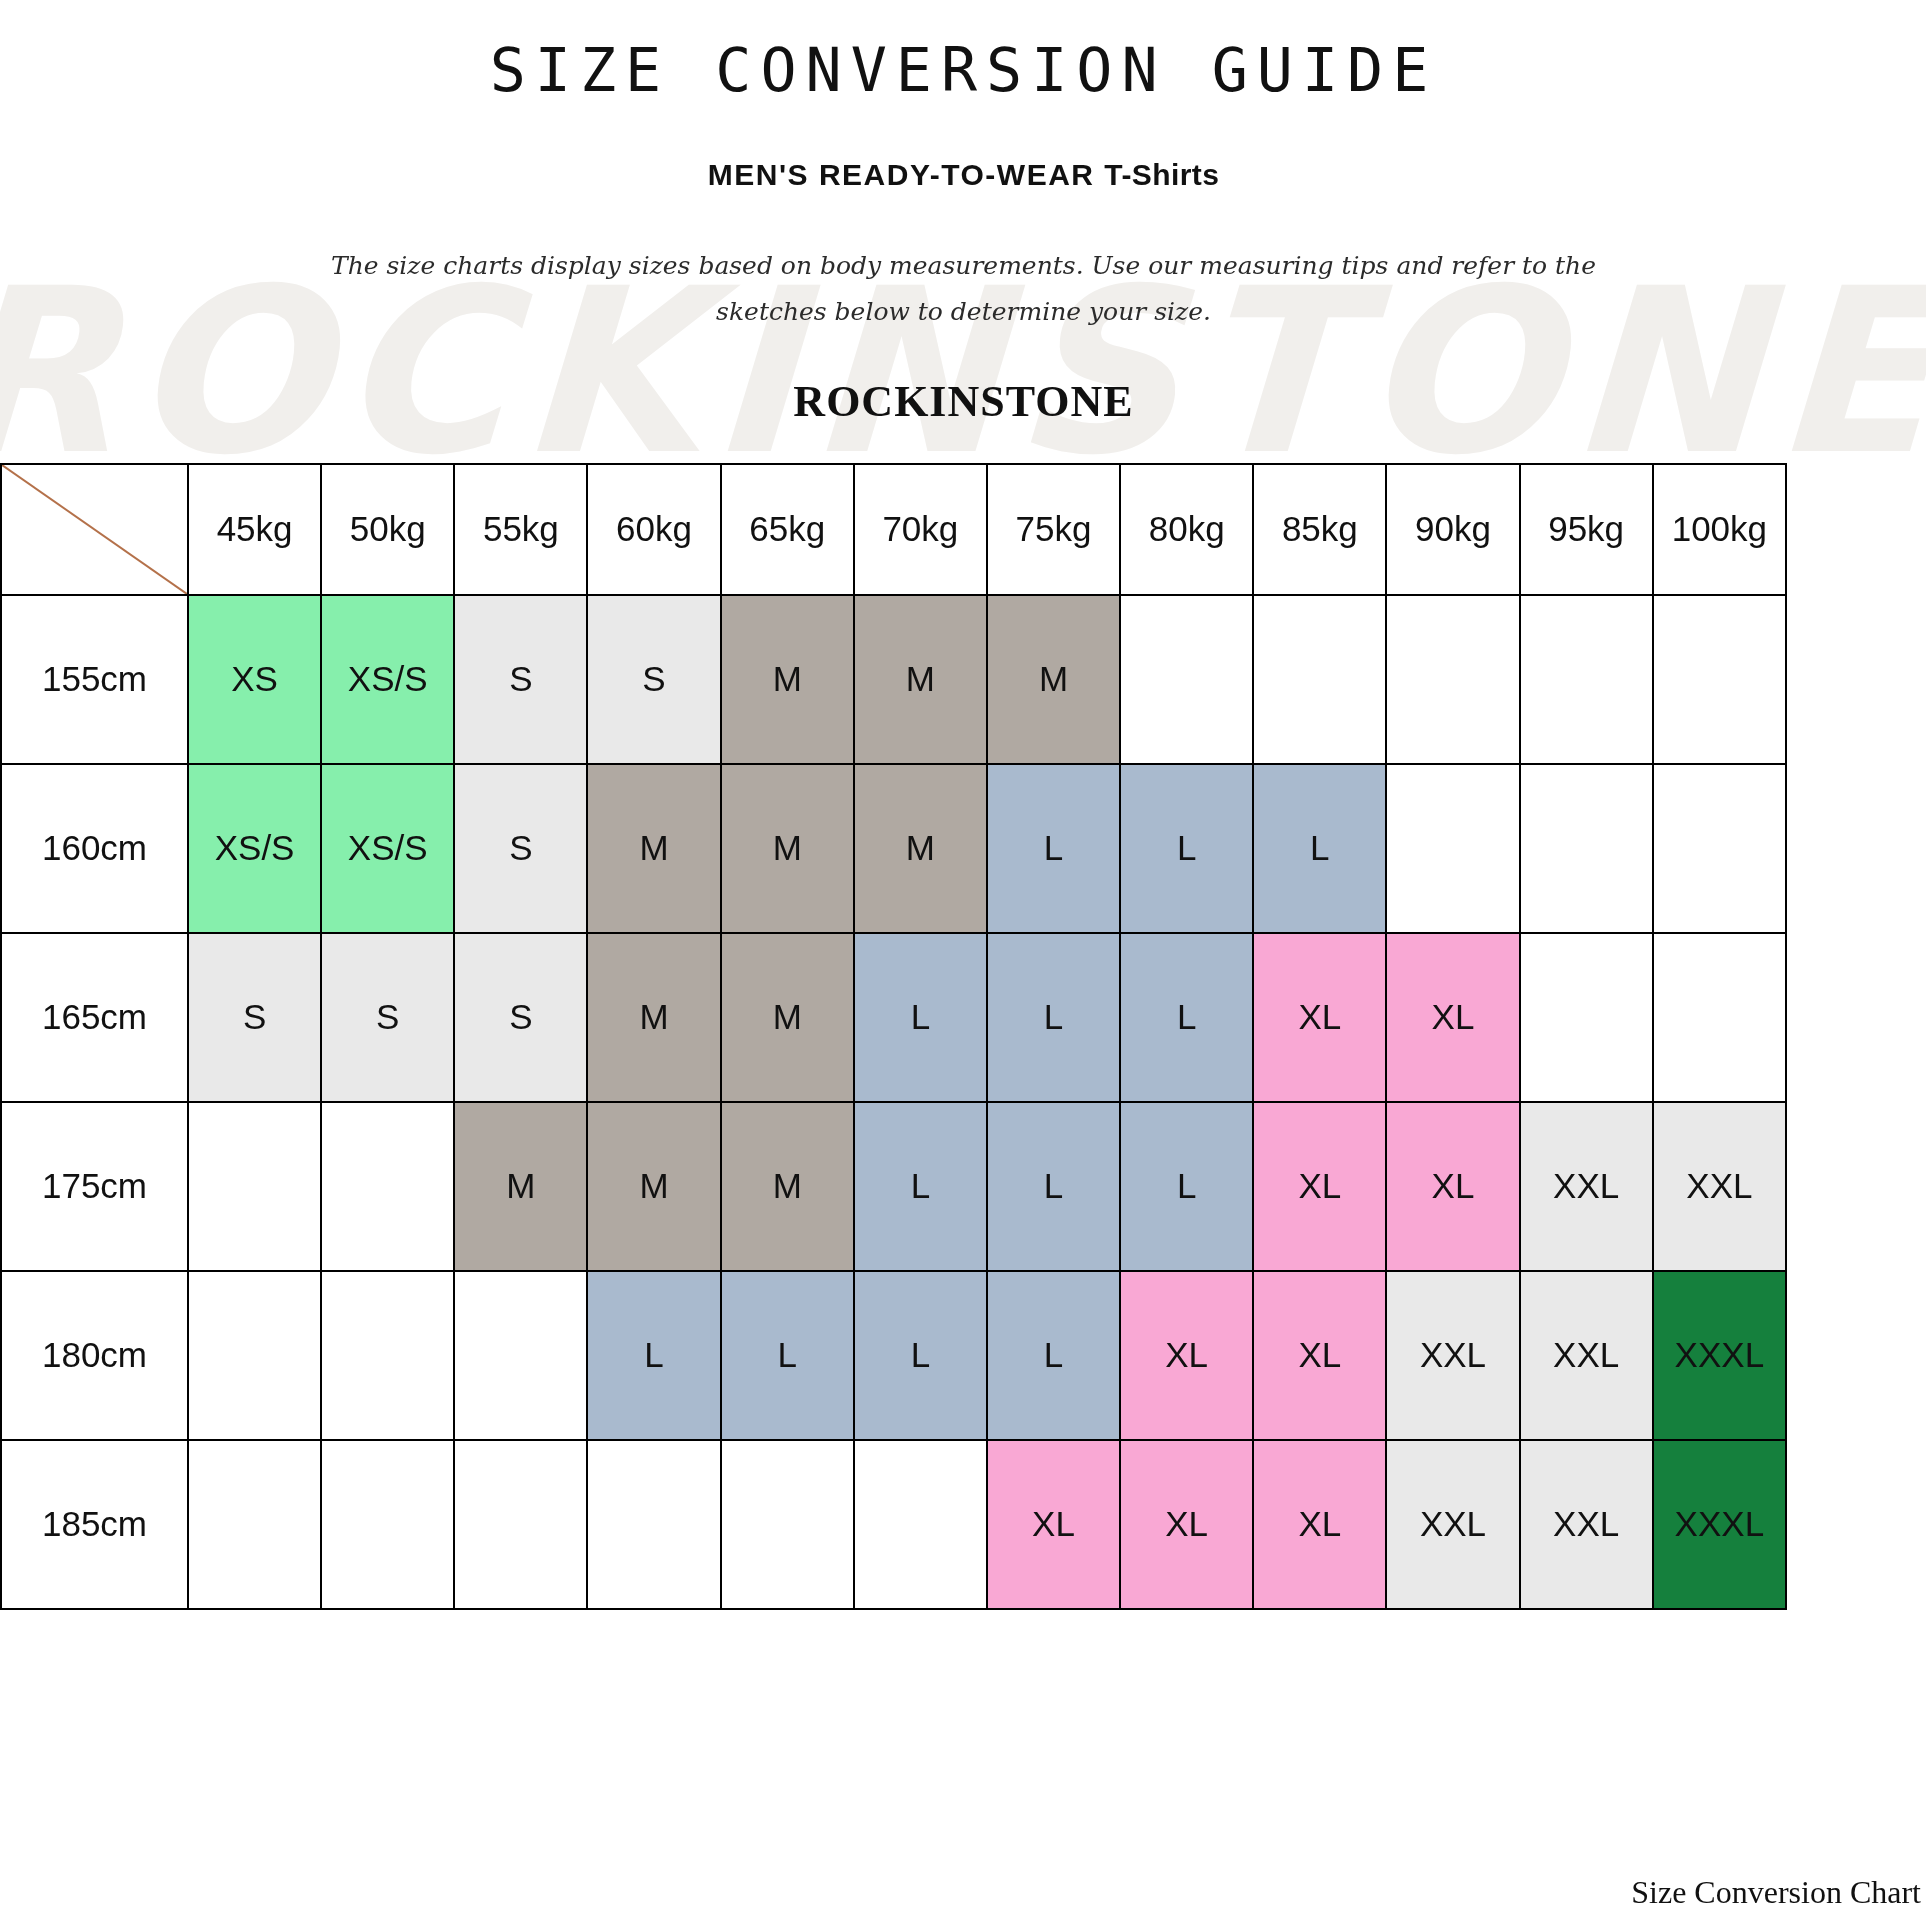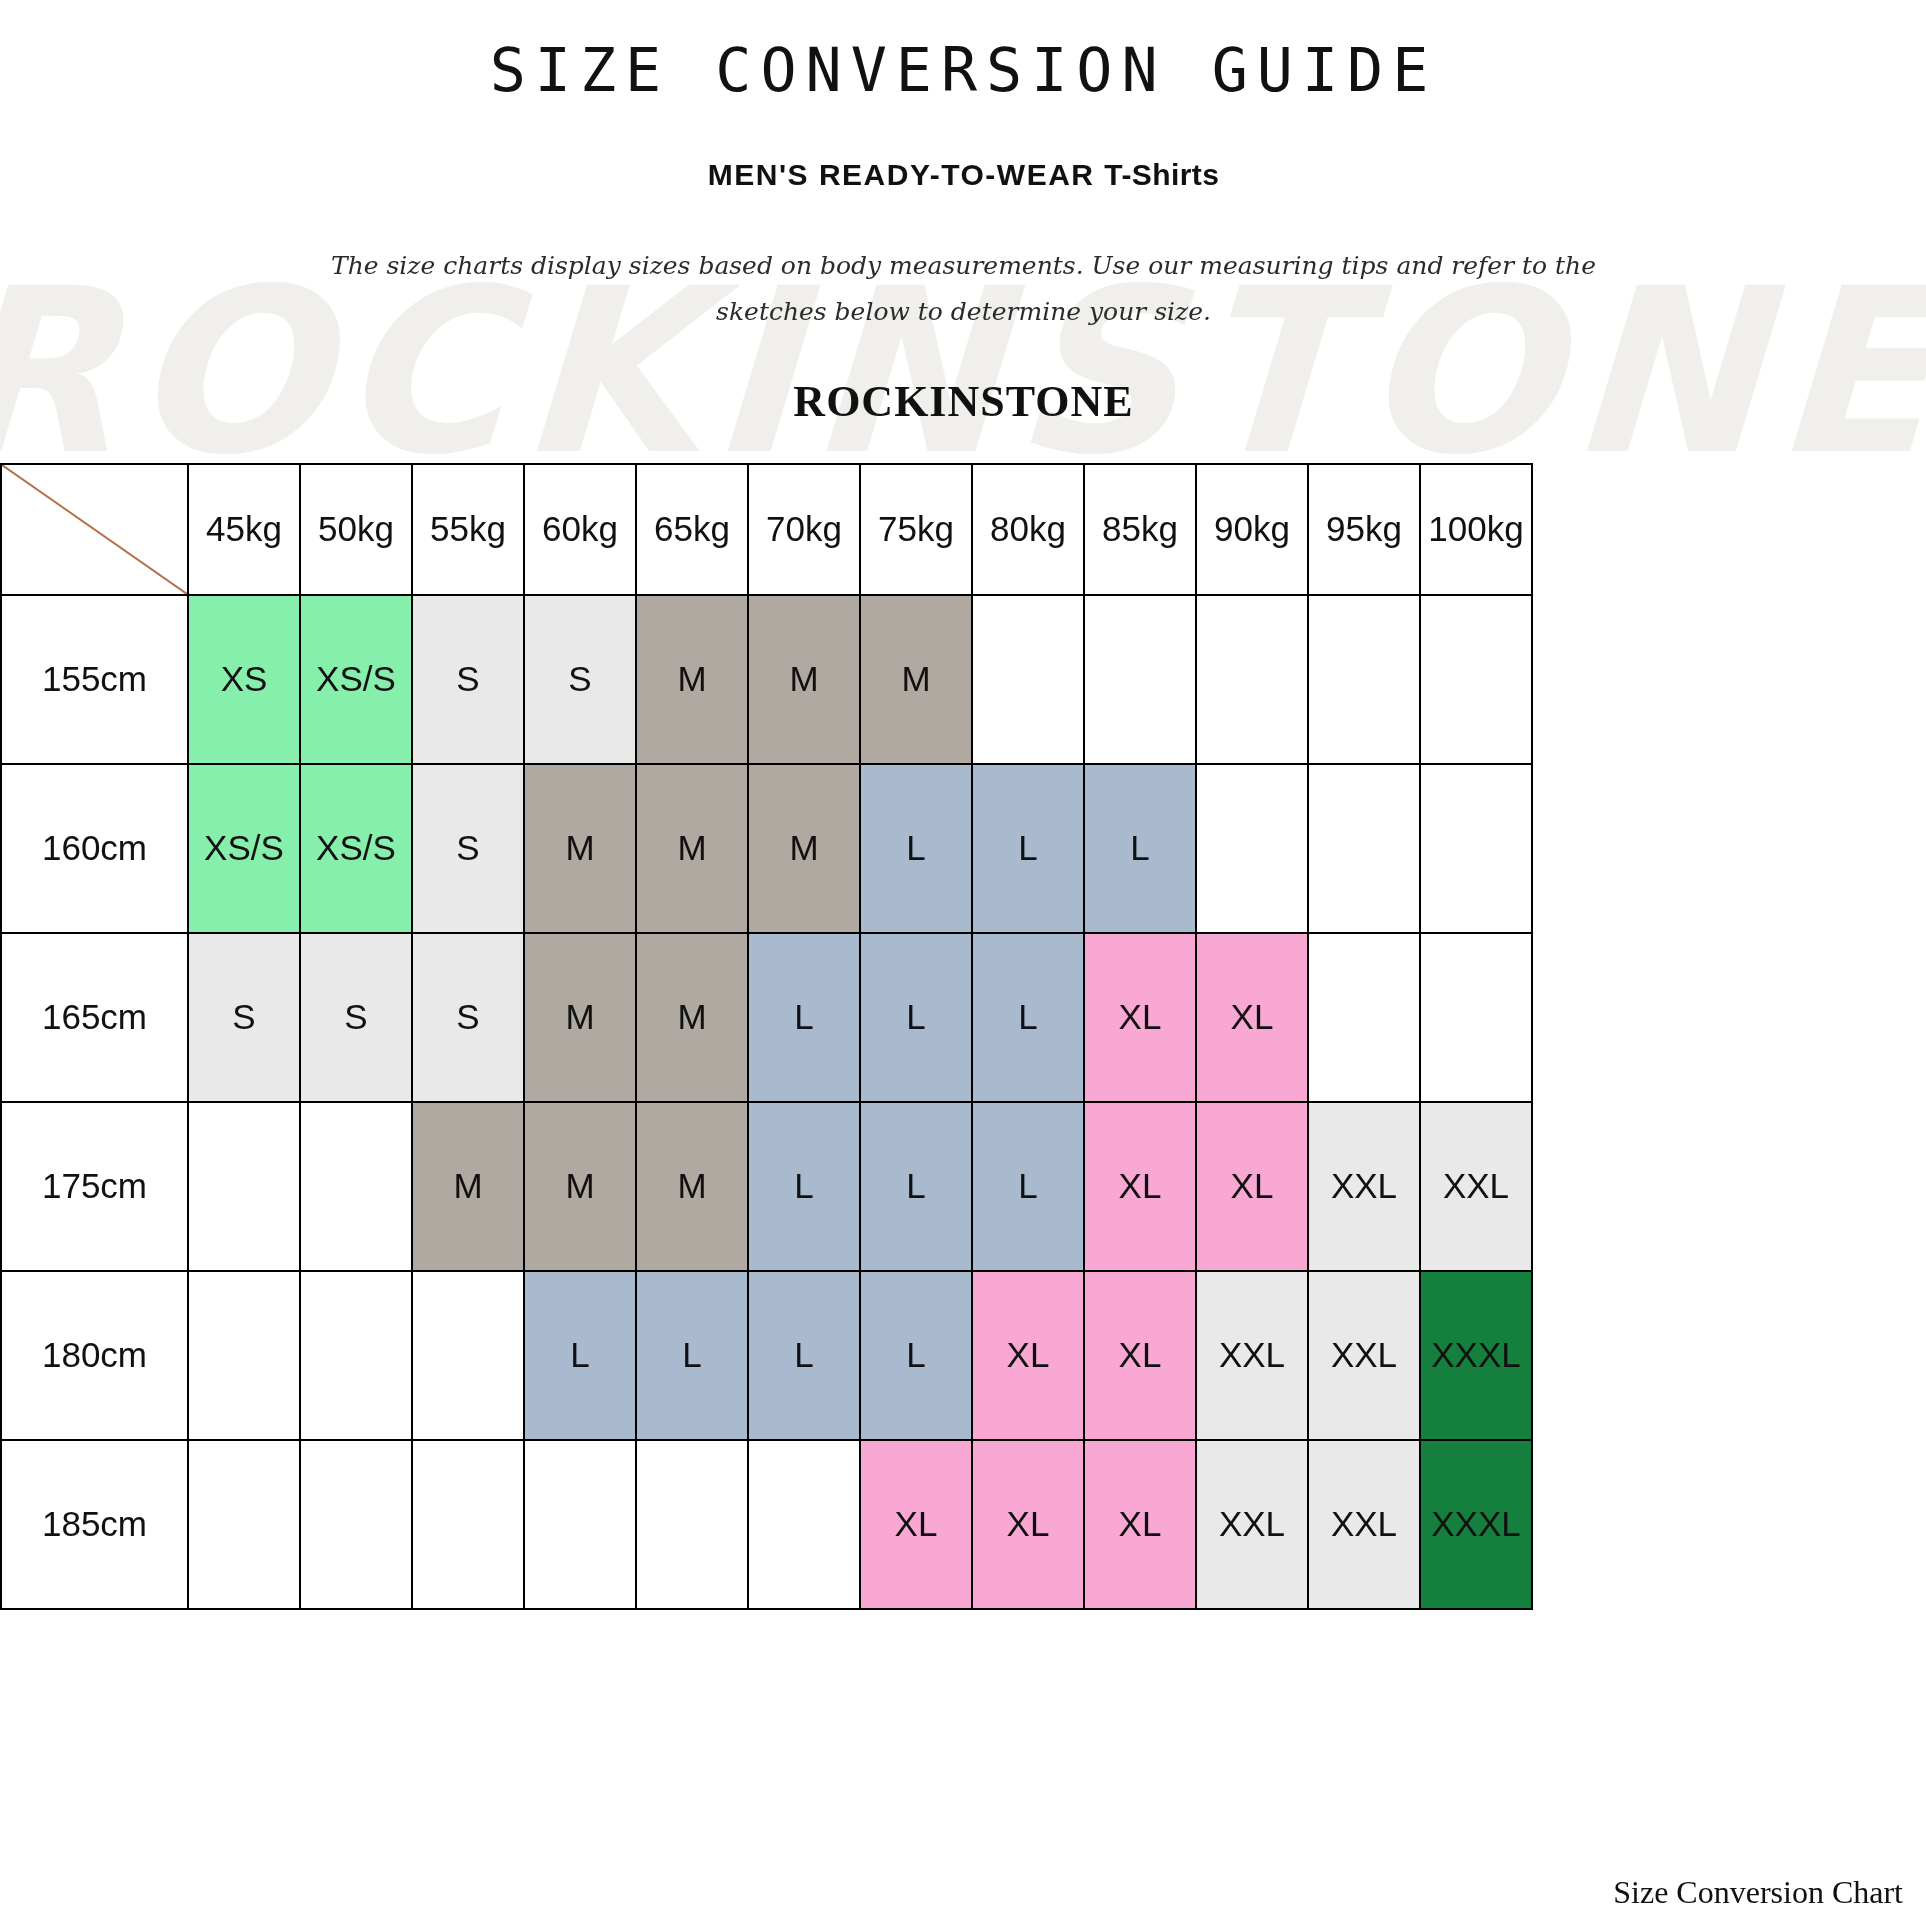--- a/index.html
+++ b/index.html
@@ -82,21 +82,21 @@
     letter-spacing: 1px;
     color: #111;
     margin: 0 0 36px 0;
   }
 
   
   #size-table {
     position: relative;
     z-index: 2;
     border-collapse: collapse;
-    width: 1533px;
+    width: 1787px;
     table-layout: fixed;
     border-radius: 14px;
   }
   #size-table td, #size-table th {
     border: 2px solid #000;
     text-align: center;
     vertical-align: middle;
     font-size: 35px;
     font-weight: normal;
     color: #111;
@@ -136,21 +136,21 @@
   .c-s     { background: #e9e9e9; }
   .c-m     { background: #b0a9a2; }
   .c-l     { background: #a9bace; }
   .c-xl    { background: #f9a8d4; }
   .c-xxl   { background: #e9e9e9; }
   .c-xxxl  { background: #15803d; }
 
   
   #footer {
     position: absolute;
-    right: 24px;
+    right: 6px;
     bottom: 16px;
     font-family: "Liberation Serif", serif;
     font-size: 32px;
     color: #111;
     z-index: 2;
   }
 </style>
 </head>
 <body>
 

